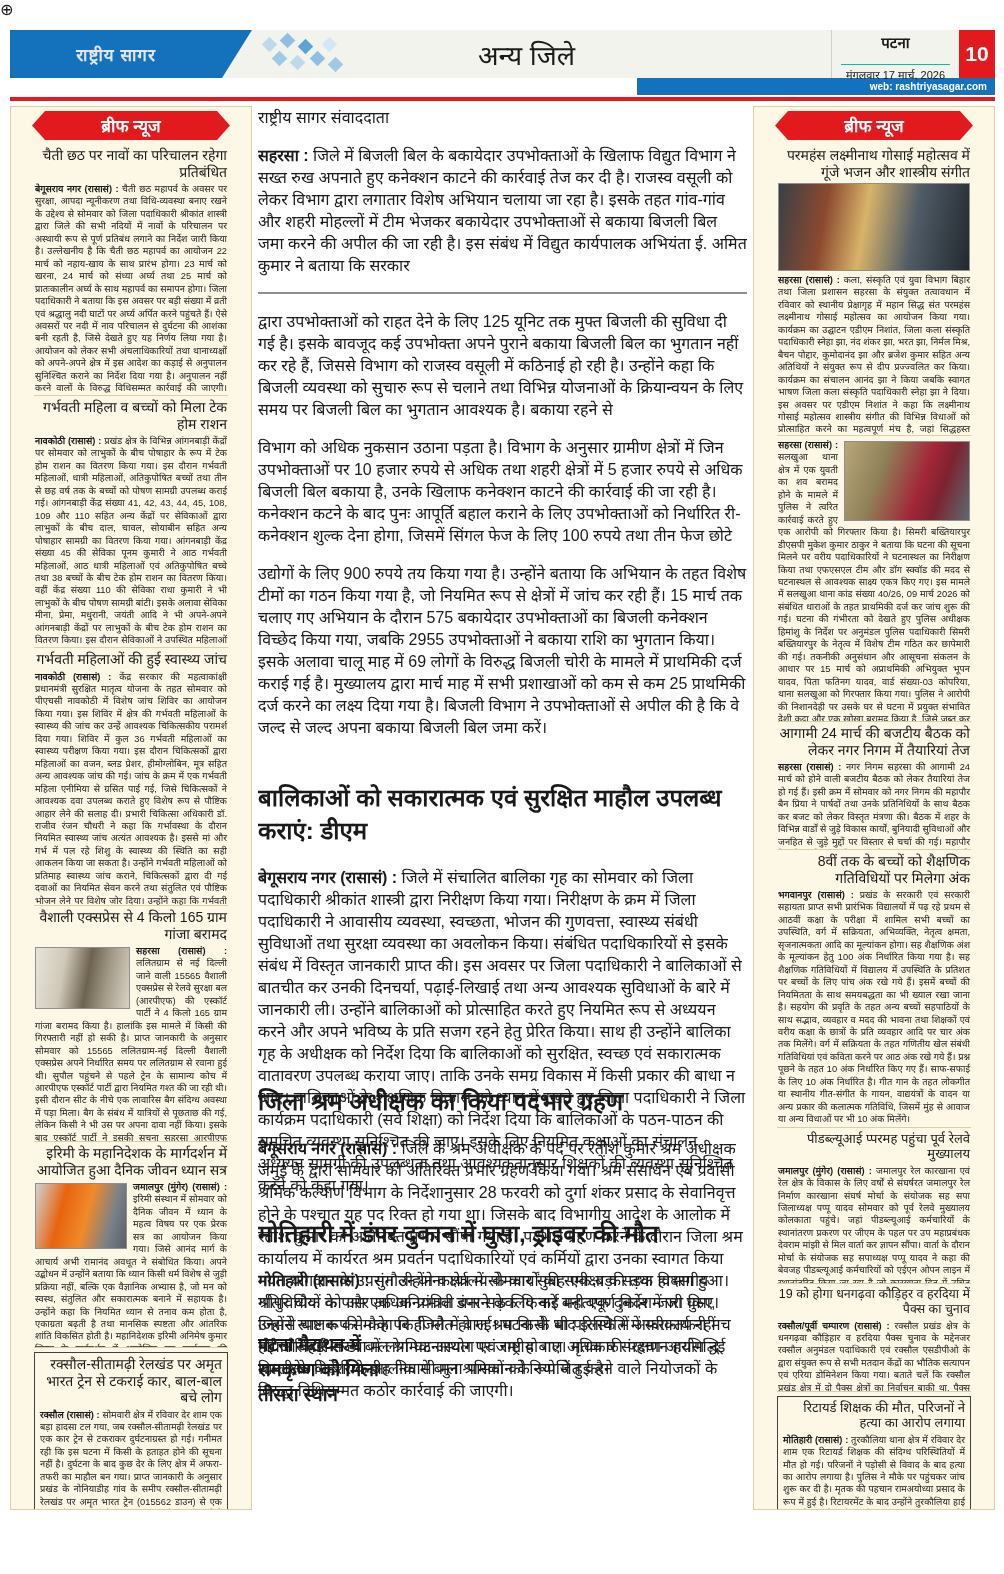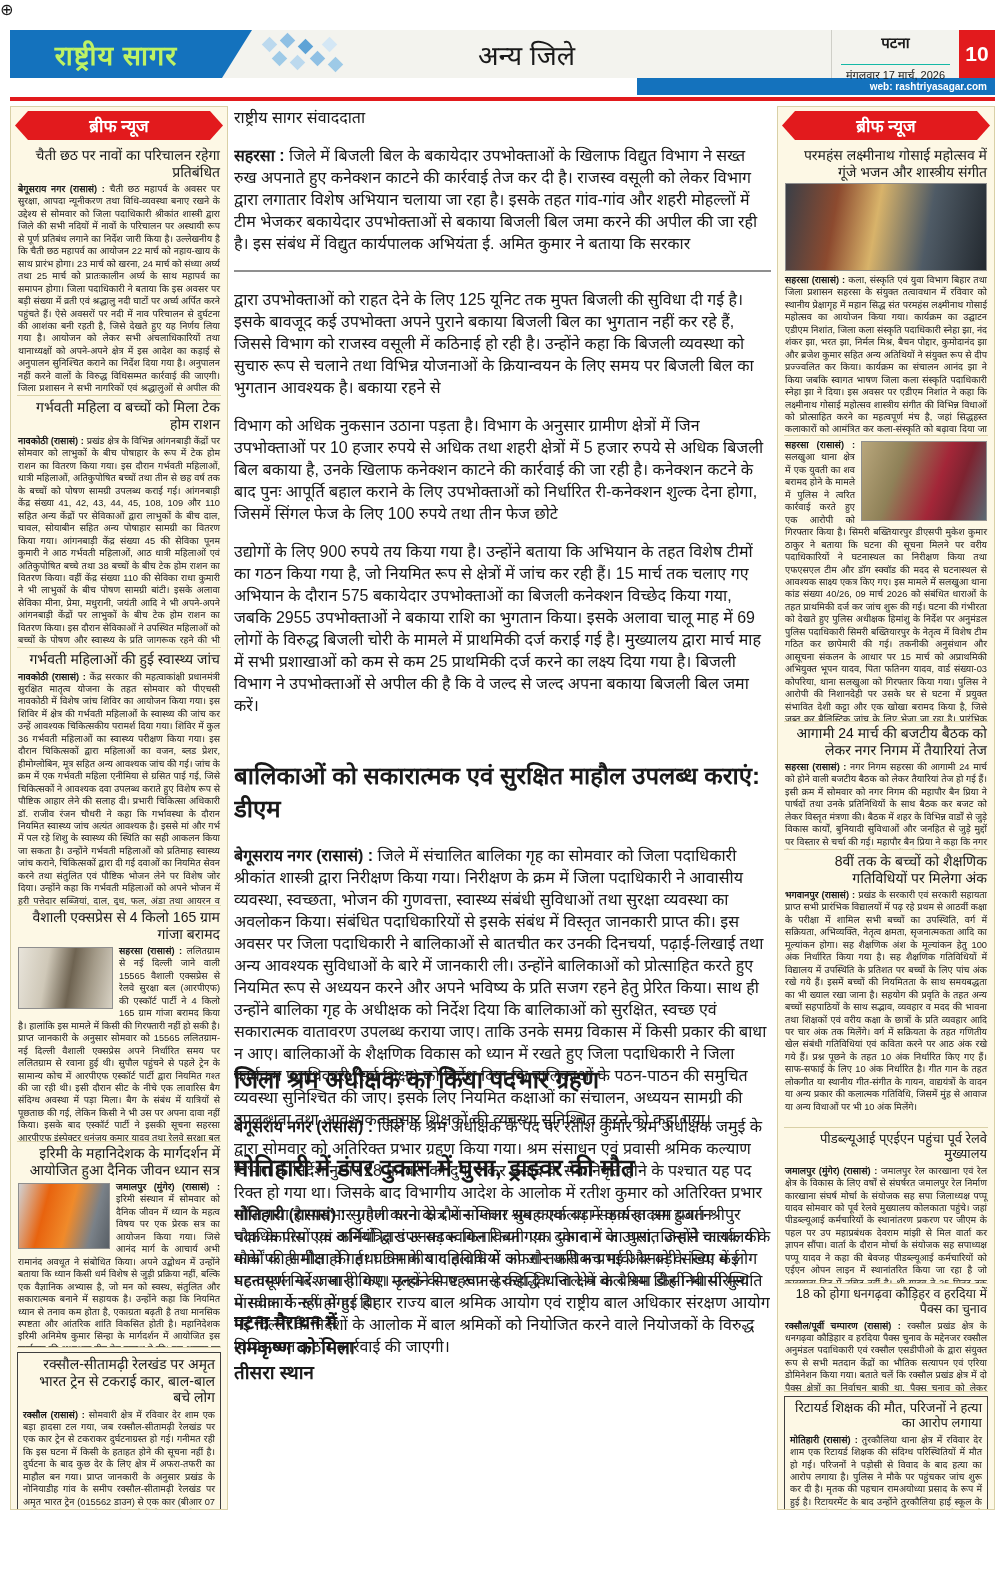--- a/index.html
+++ b/index.html
@@ -6,22 +6,22 @@
     --masthead-blue:#1472bd; --accent-red:#e21a1d; --cream-bg:#fdf8e5;
     --cream-border:#d9d0a6; --ink:#1a1a1a;
   }
   *{box-sizing:border-box;}
   body{margin:0;background:#e8e8e8;}
   .page{position:relative;width:1004px;height:1574px;margin:0 auto;background:#fff;
         overflow:hidden;font-family:"Liberation Sans","DejaVu Sans",sans-serif;color:var(--ink);}
   
   .masthead{position:absolute;top:30px;left:10px;right:9px;}
   .band{display:flex;height:48px;background:var(--masthead-blue);}
-  .logo{width:212px;display:flex;align-items:center;justify-content:center;color:#bef264;
-        font-weight:bold;font-size:27px;letter-spacing:1px;}
+  .logo{width:212px;display:flex;align-items:center;justify-content:center;color:#e5e5e5;
+        font-weight:bold;font-size:17px;letter-spacing:1px;}
   .centerpanel{flex:1;background:#f3f3ee;clip-path:polygon(30px 0,100% 0,100% 100%,0 100%);
         display:flex;align-items:center;justify-content:center;font-size:27px;font-weight:normal;position:relative;}
   .diamonds{position:absolute;left:40px;top:5px;width:86px;height:38px;}
   .diamonds i{position:absolute;width:11px;height:11px;transform:rotate(45deg);display:block;}
   .diamonds i:nth-child(1){left:2px;top:4px;background:#bcd9ee;}
   .diamonds i:nth-child(2){left:20px;top:0;background:#8fc0e4;}
   .diamonds i:nth-child(3){left:38px;top:6px;background:#5ea3d6;}
   .diamonds i:nth-child(4){left:12px;top:18px;background:#9ecae7;}
   .diamonds i:nth-child(5){left:30px;top:22px;background:#bcd9ee;}
   .diamonds i:nth-child(6){left:50px;top:18px;background:#8fc0e4;}
@@ -30,22 +30,22 @@
   .edition{width:128px;background:#f3f3ee;text-align:center;padding-top:5px;border-left:1px solid #cfcfc8;}
   .edition .city{font-weight:bold;font-size:15px;line-height:1.1;}
   .edition .date{font-size:11px;border-top:1px solid #14b8a6;margin:12px 9px 0;padding-top:2px;}
   .pagenum{width:36px;background:var(--accent-red);color:#fff;font-weight:bold;font-size:21px;
         display:flex;align-items:center;justify-content:center;}
   .webstrip{height:17px;background:var(--masthead-blue);width:358px;margin-left:auto;color:#fff;
         font-size:10px;font-weight:bold;display:flex;align-items:center;justify-content:flex-end;padding-right:8px;}
   .redrule{height:4px;background:var(--accent-red);margin-top:2px;}
   
   .cols{position:absolute;top:106px;left:10px;right:9px;height:1404px;display:flex;gap:6px;}
-  .side{width:218px;background:var(--cream-bg);border:1px solid var(--cream-border);
-        padding:4px 6px;overflow:hidden;}
+  .side{width:242px;background:var(--cream-bg);border:1px solid var(--cream-border);
+        padding:4px 23px;overflow:hidden;}
   .mid{flex:1;display:flex;flex-direction:column;overflow:hidden;}
   .ribbon{background:var(--accent-red);color:#fff;text-align:center;font-weight:bold;font-size:17px;
         padding:3px 0;margin:0 -2px 4px;
         clip-path:polygon(0 50%,13px 0,calc(100% - 13px) 0,100% 50%,calc(100% - 13px) 100%,13px 100%);}
   .bstory{overflow:hidden;border-bottom:1px solid var(--cream-border);padding:3px 1px;}
   .bh{margin:0 0 3px;font-size:14px;line-height:1.18;text-align:right;font-weight:normal;}
   .bt{margin:0;font-size:9.3px;line-height:1.34;text-align:justify;}
   .dl{font-weight:bold;}
   .boxed{border:1px solid #404040;background:var(--cream-bg);padding:3px 5px;margin-top:4px;}
   
@@ -193,26 +193,26 @@
         <h3 class="bh">आगामी 24 मार्च की बजटीय बैठक को लेकर नगर निगम में तैयारियां तेज</h3>
         <p class="bt"><b class="dl">सहरसा (रासासं) :</b> <span>नगर निगम सहरसा की आगामी 24 मार्च को होने वाली बजटीय बैठक को लेकर तैयारियां तेज हो गई हैं। इसी क्रम में सोमवार को नगर निगम की महापौर बैन प्रिया ने पार्षदों तथा उनके प्रतिनिधियों के साथ बैठक कर बजट को लेकर विस्तृत मंत्रणा की। बैठक में शहर के विभिन्न वार्डों से जुड़े विकास कार्यों, बुनियादी सुविधाओं और जनहित से जुड़े मुद्दों पर विस्तार से चर्चा की गई। महापौर बैन प्रिया ने कहा कि नगर निगम का बजट जनता की जरूरतों और वार्डों की वास्तविक समस्याओं को ध्यान में रखकर तैयार किया जाएगा। उन्होंने कहा कि सभी वार्डों के सुझावों को गंभीरता से लिया जा रहा है, ताकि बजट में अधिक से अधिक आवश्यक योजनाओं को शामिल किया जा सके।</span></p>
       </div>
 
       <div class="bstory" style="height:278px">
         <h3 class="bh">8वीं तक के बच्चों को शैक्षणिक गतिविधियों पर मिलेगा अंक</h3>
         <p class="bt"><b class="dl">भगवानपुर (रासासं) :</b> <span>प्रखंड के सरकारी एवं सरकारी सहायता प्राप्त सभी प्रारंभिक विद्यालयों में पढ़ रहे प्रथम से आठवीं कक्षा के परीक्षा में शामिल सभी बच्चों का उपस्थिति, वर्ग में सक्रियता, अभिव्यक्ति, नेतृत्व क्षमता, सृजनात्मकता आदि का मूल्यांकन होगा। सह शैक्षणिक अंश के मूल्यांकन हेतु 100 अंक निर्धारित किया गया है। सह शैक्षणिक गतिविधियों में विद्यालय में उपस्थिति के प्रतिशत पर बच्चों के लिए पांच अंक रखे गये हैं। इसमें बच्चों की नियमितता के साथ समयबद्धता का भी ख्याल रखा जाना है। सहयोग की प्रवृति के तहत अन्य बच्चों सहपाठियों के साथ सद्भाव, व्यवहार व मदद की भावना तथा शिक्षकों एवं वरीय कक्षा के छात्रों के प्रति व्यवहार आदि पर चार अंक तक मिलेंगे। वर्ग में सक्रियता के तहत गणितीय खेल संबंधी गतिविधियां एवं कविता करने पर आठ अंक रखे गये हैं। प्रश्न पूछने के तहत 10 अंक निर्धारित किए गए हैं। साफ-सफाई के लिए 10 अंक निर्धारित है। गीत गान के तहत लोकगीत या स्थानीय गीत-संगीत के गायन, वाद्ययंत्रों के वादन या अन्य प्रकार की कलात्मक गतिविधि, जिसमें मुंह से आवाज या अन्य विधाओं पर भी 10 अंक मिलेंगे।</span></p>
       </div>
 
       <div class="bstory" style="height:156px">
-        <h3 class="bh" style="font-size:13px">पीडब्ल्यूआई प्एईएन पहुंचा पूर्व रेलवे मुख्यालय</h3>
+        <h3 class="bh" style="font-size:13px">पीडब्ल्यूआई प्परमह पहुंचा पूर्व रेलवे मुख्यालय</h3>
         <p class="bt"><b class="dl">जमालपुर (मुंगेर) (रासासं) :</b> <span>जमालपुर रेल कारखाना एवं रेल क्षेत्र के विकास के लिए वर्षों से संघर्षरत जमालपुर रेल निर्माण कारखाना संघर्ष मोर्चा के संयोजक सह सपा जिलाध्यक्ष पप्पू यादव सोमवार को पूर्व रेलवे मुख्यालय कोलकाता पहुंचे। जहां पीडब्ल्यूआई कर्मचारियों के स्थानांतरण प्रकरण पर जीएम के पहल पर उप महाप्रबंधक देवराम मांझी से मिल वार्ता कर ज्ञापन सौंपा। वार्ता के दौरान मोर्चा के संयोजक सह सपाध्यक्ष पप्पू यादव ने कहा की बेवजह पीडब्ल्यूआई कर्मचारियों को एईएन ओपन लाइन में स्थानांतरित किया जा रहा है जो कारखाना हित में उचित नहीं है। श्री यादव ने 25 मिनट तक वार्ता के दौरान कहा की पीडब्ल्यूआई विभाग जमालपुर कारखाना का एक अभिन्न अंग है और वर्तमान में कारखाना के भीतर ट्रैक से जुड़े कार्यों की कोई कमी नहीं है इसके बावजूद रेलवे प्रशासन विभाग के अनुभवी कर्मचारियों को कारखाना परिसर से बाहर निकाल मालदा डिवीजन के एईएन ओपन लाइन में स्थानांतरित कर दिया है।</span></p>
       </div>
 
       <div class="bstory" style="height:108px">
-        <h3 class="bh" style="font-size:12.5px">18 को होगा धनगढ़वा कौड़िहर व हरदिया में पैक्स का चुनाव</h3>
+        <h3 class="bh" style="font-size:12.5px">19 को होगा धनगढ़वा कौड़िहर व हरदिया में पैक्स का चुनाव</h3>
         <p class="bt"><b class="dl">रक्सौल/पूर्वी चम्पारण (रासासं) :</b> <span>रक्सौल प्रखंड क्षेत्र के धनगढ़वा कौड़िहार व हरदिया पैक्स चुनाव के मद्देनजर रक्सौल अनुमंडल पदाधिकारी एवं रक्सौल एसडीपीओ के द्वारा संयुक्त रूप से सभी मतदान केंद्रों का भौतिक सत्यापन एवं एरिया डोमिनेशन किया गया। बताते चलें कि रक्सौल प्रखंड क्षेत्र में दो पैक्स क्षेत्रों का निर्वाचन बाकी था, पैक्स चुनाव को लेकर रक्सौल प्रशासन द्वारा तैयारियां पूरी कर ली गई है। 18 मार्च को मतदान होगी और 19 मार्च को मतगणना होगी।</span></p>
       </div>
 
       <div class="boxed" style="height:158px;overflow:hidden">
         <h3 class="bh" style="font-size:13px">रिटायर्ड शिक्षक की मौत, परिजनों ने हत्या का आरोप लगाया</h3>
         <p class="bt"><b class="dl">मोतिहारी (रासासं) :</b> <span>तुरकौलिया थाना क्षेत्र में रविवार देर शाम एक रिटायर्ड शिक्षक की संदिग्ध परिस्थितियों में मौत हो गई। परिजनों ने पड़ोसी से विवाद के बाद हत्या का आरोप लगाया है। पुलिस ने मौके पर पहुंचकर जांच शुरू कर दी है। मृतक की पहचान रामअयोध्या प्रसाद के रूप में हुई है। रिटायरमेंट के बाद उन्होंने तुरकौलिया हाई स्कूल के सामने जमीन खरीदकर मकान बनवाया था और अपने परिवार के साथ वहीं रह रहे थे। परिजनों के मुताबिक, रविवार शाम रामअयोध्या प्रसाद का अपने पड़ोसी मनोज प्रसाद से किसी बात को लेकर विवाद हो गया था। इस दौरान दोनों पक्षों के बीच कहासुनी भी हुई। परिजनों का आरोप है कि झगड़े के बाद रामअयोध्या प्रसाद मानसिक तनाव में आ गए। वे घर के अंदर जाकर बिस्तर पर लेट गए और कुछ ही देर में उनकी तबीयत अचानक बिगड़ गई।</span></p>
       </div>
     </div>
   </div>
 

